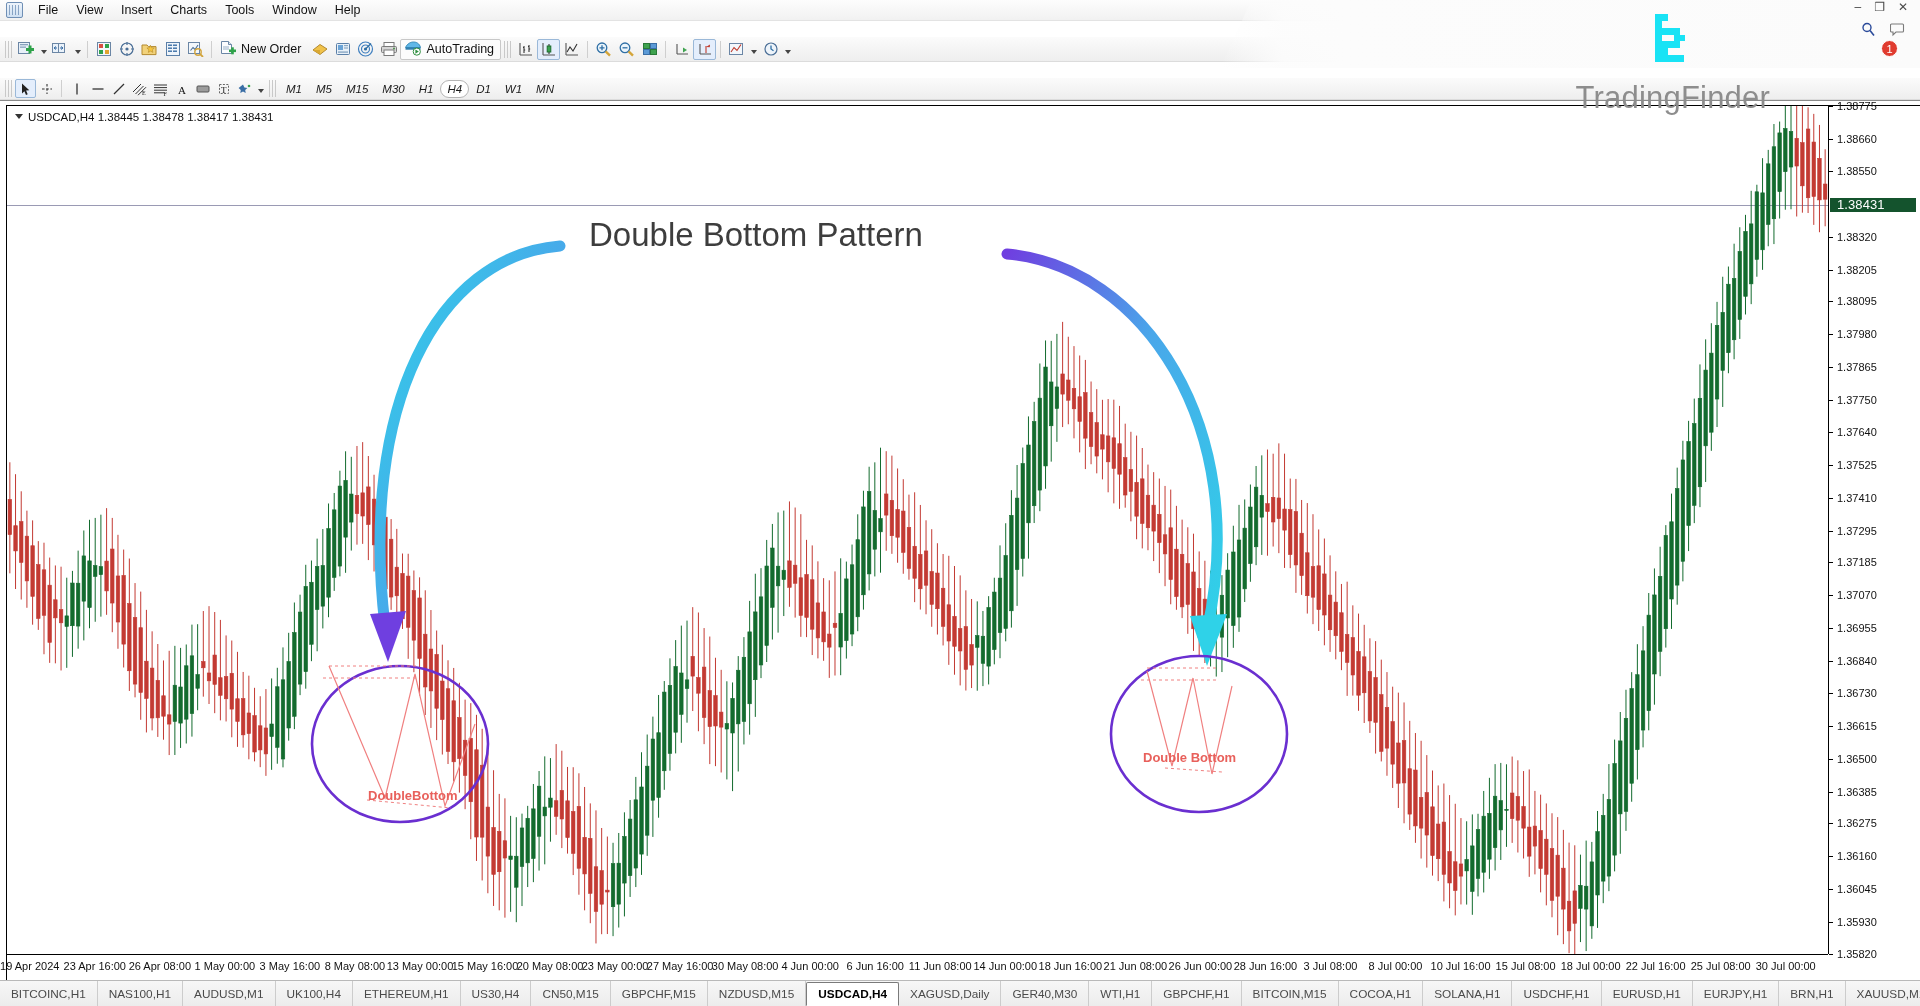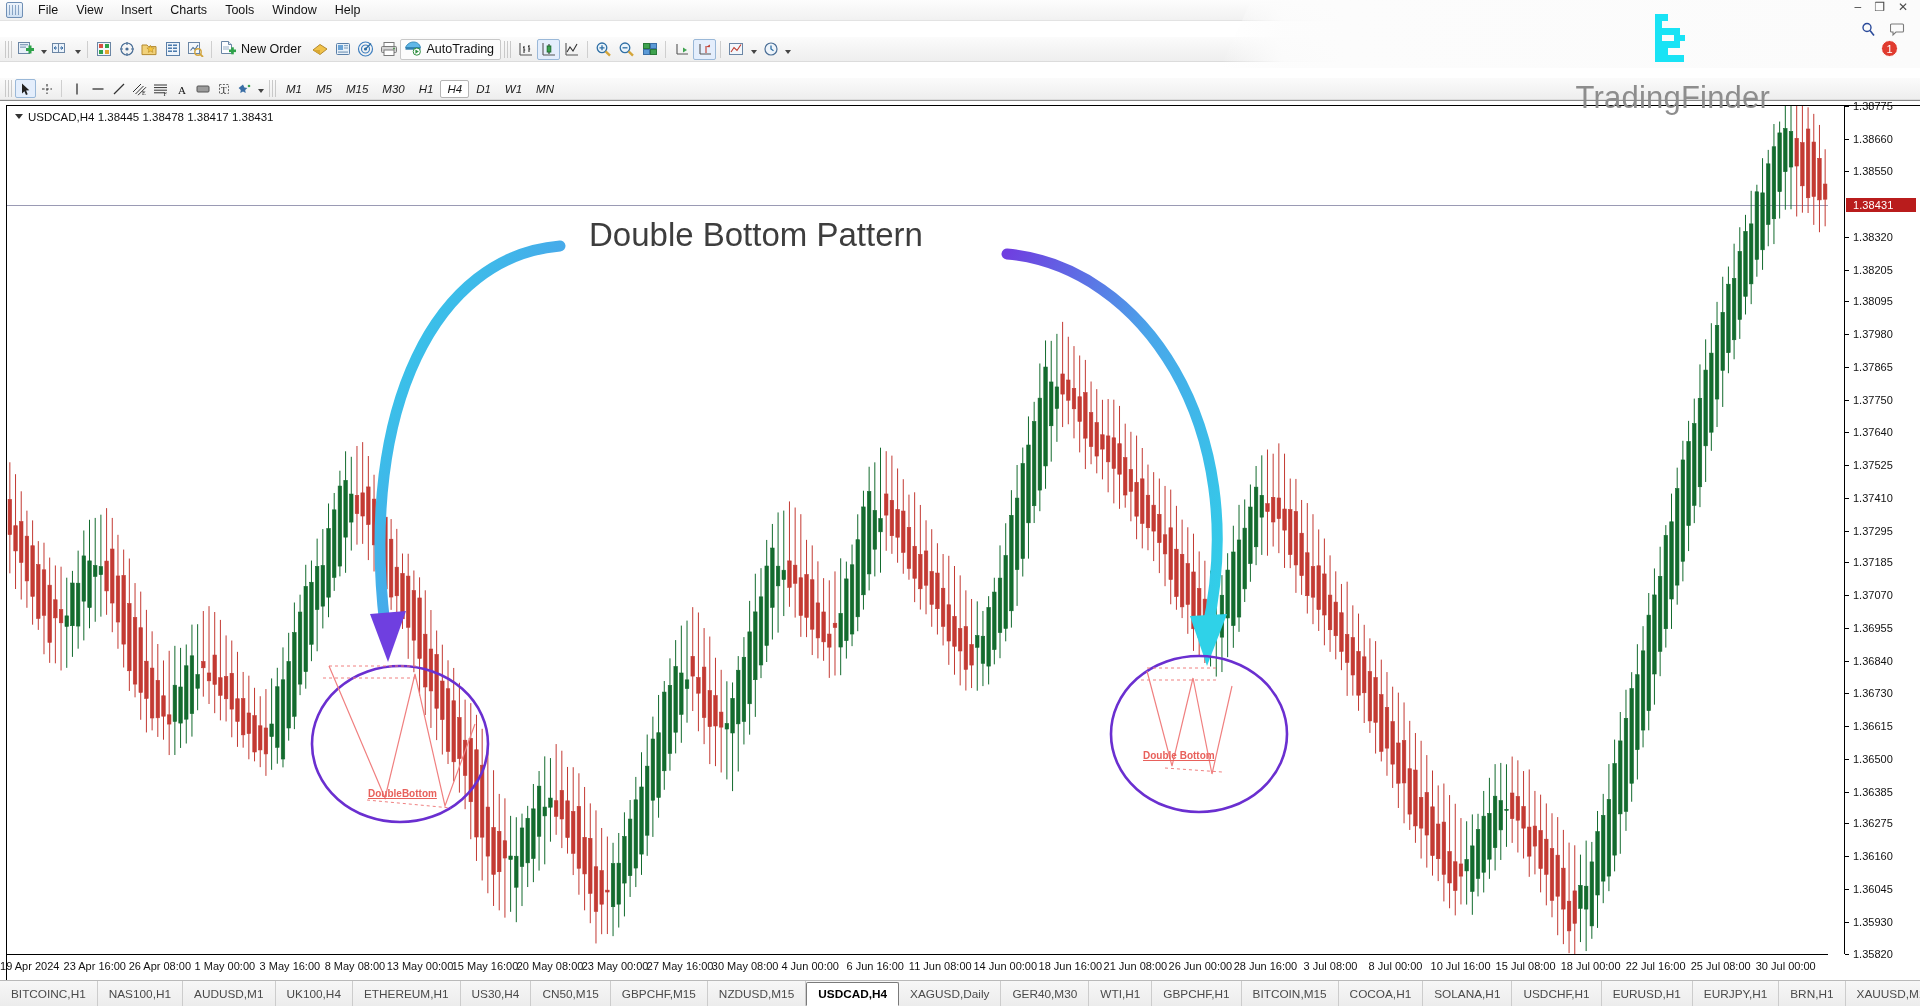--- a/index.html
+++ b/index.html
@@ -67,21 +67,21 @@
     font-size:12.5px; color:#111; border:1px solid transparent; border-radius:2px;
     flex:0 0 auto; white-space:nowrap; cursor:default;
   }
   .autotrading { border:1px solid #c8c8c8; background:#fcfcfc; }
 
   .periods { display:flex; align-items:center; gap:0; flex:0 0 auto;font-style:italic; }
   .pbtn {
     font-size: 11.5px; color:#1a1a1a; padding: 2px 6px; min-width: 24px; text-align:center;
     border:1px solid transparent; border-radius:2px; cursor:default; white-space:nowrap;
   }
-  .pbtn.active { background:#ffffff; border-color:#b5b5b5; }
+  .pbtn.active { background:#ffffff; border-color:#b5b5b5;border-radius:9px; }
 
   
   .brandwrap {
     position:absolute; right:0; top:0; height:68px; width:700px;
     display:flex; align-items:center; justify-content:flex-end; pointer-events:none; z-index: 6;
   }
   .brand-panel{
     position:absolute; right:0; top:0; height:68px; width:700px;
     background:
       linear-gradient(to right, rgba(255,255,255,0) 0%, rgba(252,252,252,.92) 9%, #fcfcfc 18%, #fbfbfb 100%);
@@ -103,37 +103,37 @@
   
   .chartwrap { position: relative; flex: 1 1 auto; background:#fff; overflow:hidden;
                border-top:1px solid #8a8a8a; }
   .chartbox { position:absolute; left:6px; top:4px; right:0px; bottom:0px;
               border-left:1px solid #000; border-top:1px solid #000; background:#fff; }
   .symline { position:absolute; left:8px; top:5px; font-size:11.5px; color:#111; white-space:nowrap; z-index:3;}
   .symline .tri { display:inline-block; border-left:4px solid transparent; border-right:4px solid transparent;
                   border-top:5px solid #333; margin-right:5px; vertical-align:2px;}
 
   .plot { position:absolute; left:0; top:0; right:92px; bottom:26px; overflow:hidden; }
-  .yaxis { position:absolute; right:0; top:0; width:76px; bottom:26px; border-left:1px solid #000; }
+  .yaxis { position:absolute; right:0; top:0; width:92px; bottom:26px; border-left:1px solid #000; }
   .ylab { position:absolute; left:8px; font-size:11px; color:#111; transform:translateY(-50%); white-space:nowrap;}
   .ytick { position:absolute; left:0px; width:4px; height:1px; background:#000; }
   .ycur {
-    position:absolute; left:1px; right:4px; height:14px; background:#b91c1c; color:#fff;
-    font-size:11px; display:flex; align-items:center; padding-left:7px; transform:translateY(-50%);
+    position:absolute; left:1px; right:4px; height:14px; background:#14532d; color:#fff;
+    font-size:13px; display:flex; align-items:center; padding-left:7px; transform:translateY(-50%);
     letter-spacing:.1px;
   }
   .bidline { position:absolute; left:0; right:0; height:1px; background:#9a9ab4; }
 
   .xaxis { position:absolute; left:0; right:92px; bottom:0; height:26px; border-top:1px solid #000;margin-top:20px;}
   .xlab { position:absolute; top:5px; font-size:11px; color:#111; transform:translateX(-50%); white-space:nowrap;}
 
   .annot-title {
     position:absolute; font-size:33px; color:#3d3d3d; white-space:nowrap; z-index:4;
   }
-  .dblabel { position:absolute; font-size:10px; color:#e8605b; font-weight:bold; white-space:nowrap; z-index:4;text-decoration:underline;}
+  .dblabel { position:absolute; font-size:13px; color:#e8605b; font-weight:bold; white-space:nowrap; z-index:4;}
 
   
   .tabbar {
     height:26px; flex:0 0 26px; display:flex; align-items:stretch;
     background: linear-gradient(#f7f7f7,#ececec); border-top:1px solid #b9b9b9;
     overflow:hidden; position:relative; z-index:5;
   }
   .tab {
     display:flex; align-items:center; padding:0 11px; font-size:11.8px; color:#4a4a4a;
     border-right:1px solid #cccccc; white-space:nowrap; cursor:default;

